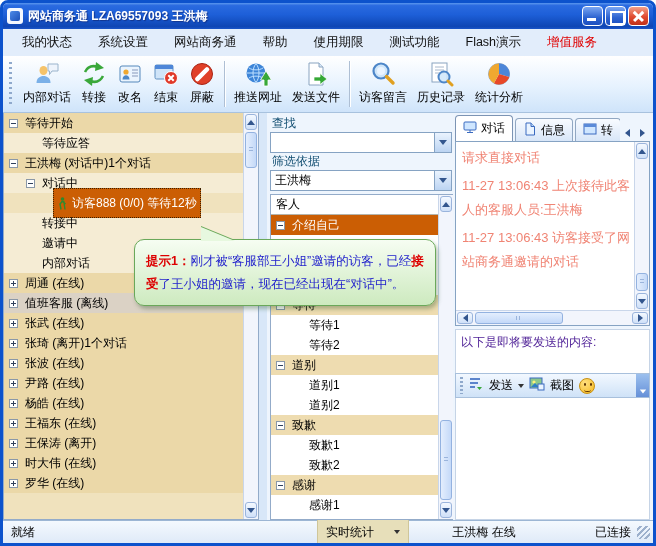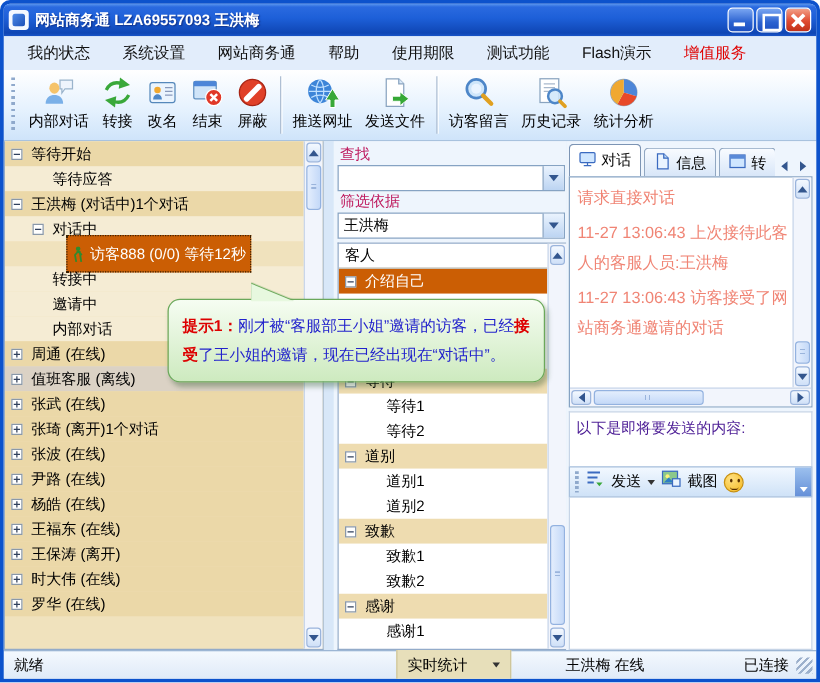--- a/index.html
+++ b/index.html
@@ -73,21 +73,21 @@
   .row.shade-tan{background:#ebd8a8;}
   .row.shade-light{background:#f5ecd4;}
   .row.shade-grey{background:#dbd2c5;}
   .sel-box{display:flex;align-items:center;gap:4px;height:28px;padding:14px 3px;}
   .row .walker{display:none;}
   .row.has-icon .walker{display:inline-flex;}
   .left-content .row.selected .sel-box{background:#cb5e04;border:1px dotted #3c2000;color:#fff;}
   
   .splitter{width:8px;flex:0 0 8px;background:#d8e7f8;}
   .middle-panel{width:186px;flex:0 0 186px;display:flex;flex-direction:column;background:#eef5fd;padding:2px 0 0 3px;}
-  .field-label{font-size:12px;height:17px;display:flex;align-items:center;padding-left:2px;color:#be185d;}
+  .field-label{font-size:12px;height:17px;display:flex;align-items:center;padding-left:2px;color:#0c4a6e;}
   .combo{height:21px;flex:0 0 21px;background:#fff;border:1px solid #86a3c3;display:flex;align-items:center;margin-right:1px;}
   .combo-value{flex:1;font-size:12px;padding-left:4px;}
   .combo-btn{width:17px;height:100%;border-left:1px solid #86a3c3;display:flex;align-items:center;justify-content:center;
     background:linear-gradient(#eaf3fe,#bcd4f2);}
   .mid-tree{flex:1;display:flex;margin-top:3px;border:1px solid #93abc9;border-right:none;min-height:0;background:#fff;}
   .mid-content{flex:1;display:flex;flex-direction:column;min-width:0;}
   .mid-content .row{background:#fff;}
   .mid-content .row.shade-tan{background:#eedcb0;}
   .mid-content .row.selected{background:#cb5e04;color:#fff;}
   

